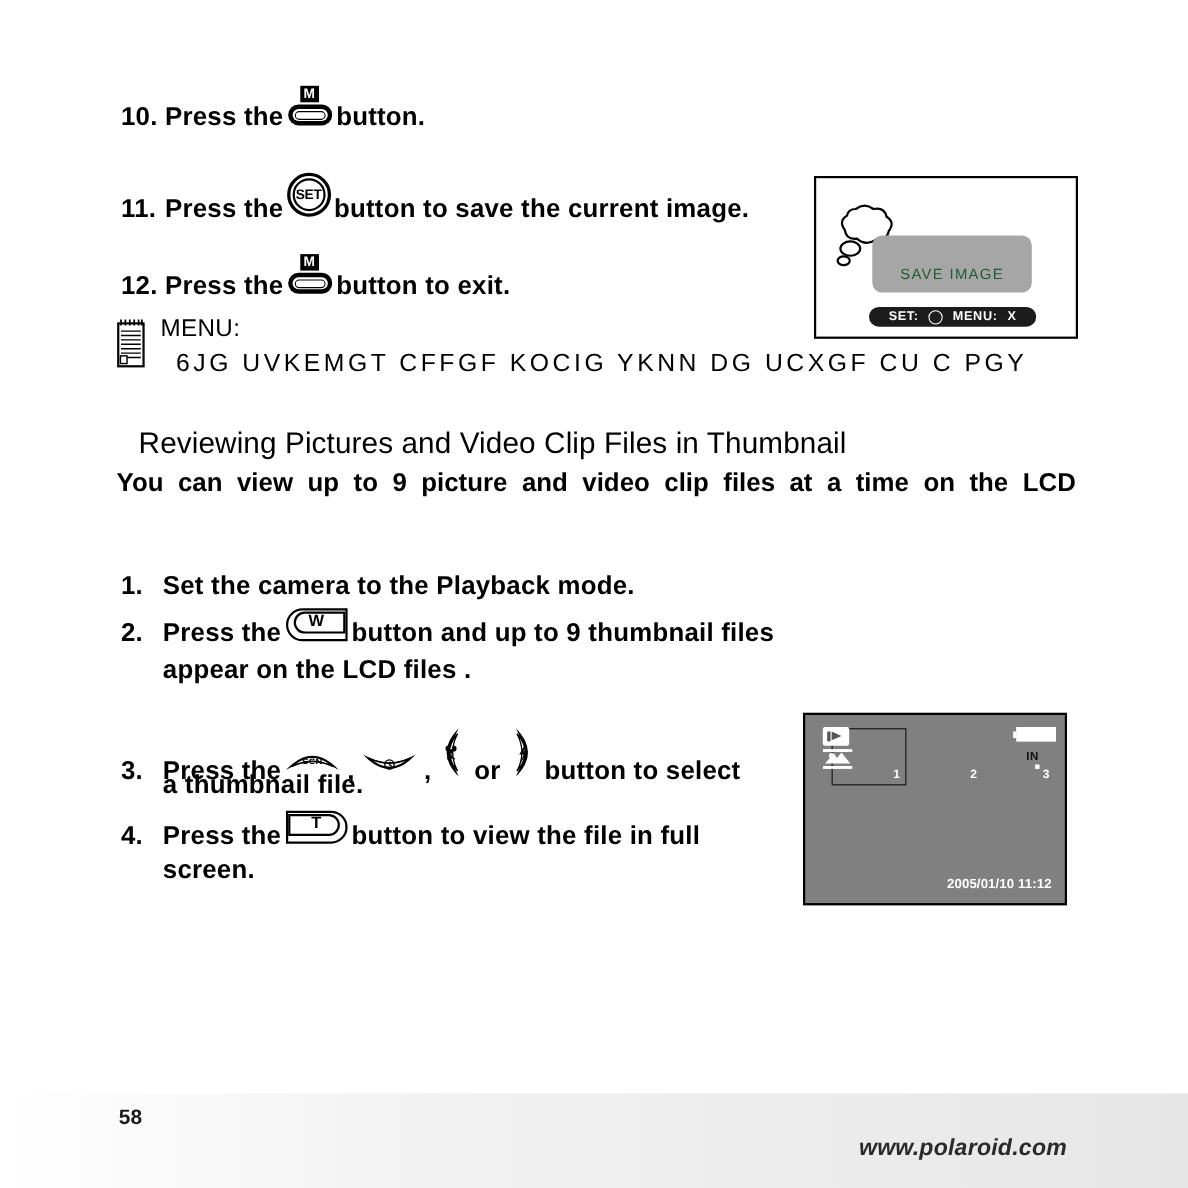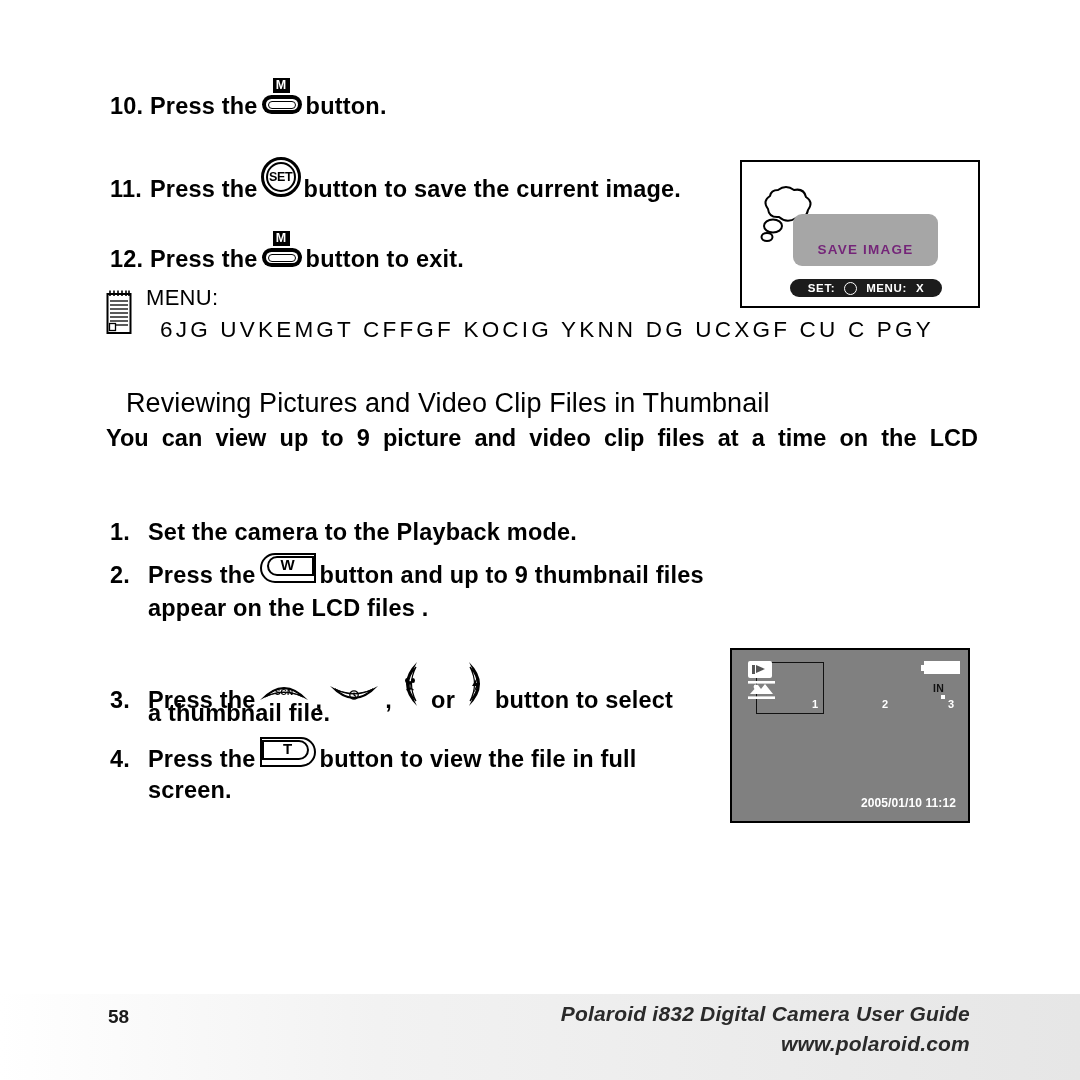--- a/index.html
+++ b/index.html
@@ -215,23 +215,23 @@
     position: absolute;
     left: 51px; top: 52px;
     width: 145px; height: 52px;
     background: #a6a6a6;
     border-radius: 9px;
     display: flex;
     align-items: center;
     justify-content: center;
   }
   .save-dialog .txt {
-    color: #701a75;
+    color: #14532d;
     font-size: 13.5px;
-    font-weight: bold;
+    font-weight: normal;
     letter-spacing: 1.2px;
     opacity: .92;
     margin-top: 19px;
   }
   .set-bar {
     position: absolute;
     left: 48px; top: 117px;
     width: 152px; height: 18px;
     background: #1c1c1c;
     border-radius: 9px;
@@ -552,15 +552,14 @@
     <span class="in-dot"></span>
 
     <div class="battery"></div>
 
     <span class="date-stamp">2005/01/10 11:12</span>
   </div>
 </div>
 
 <div class="footer">
   <span class="page-num">58</span>
-  <span class="footer-title">Polaroid i832 Digital Camera User Guide</span>
   <span class="footer-url">www.polaroid.com</span>
 </div>
 
 </body></html>

